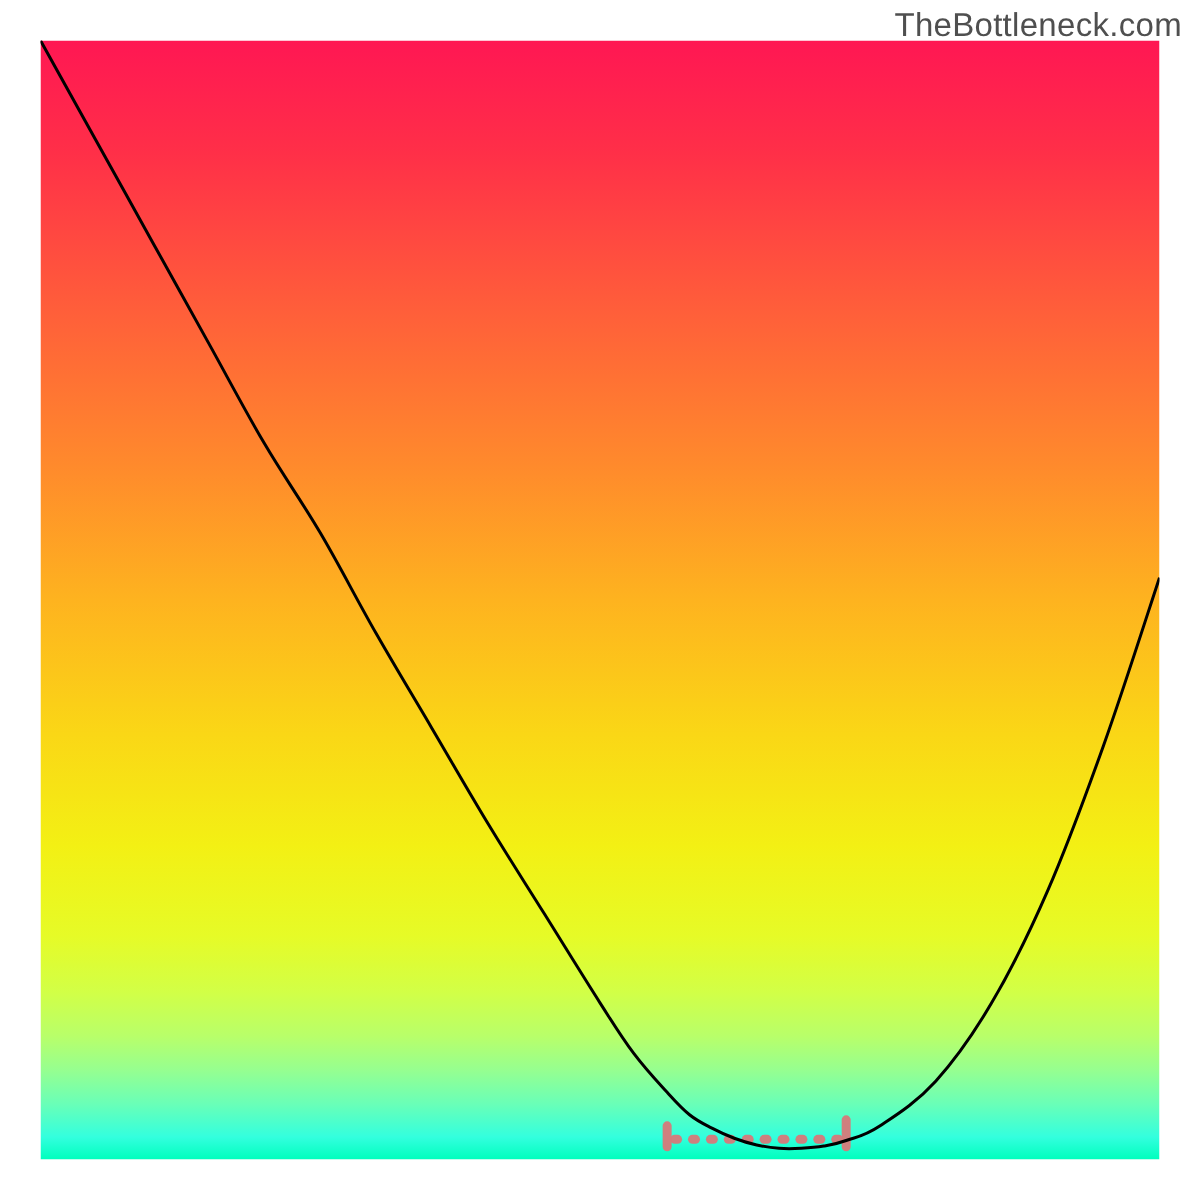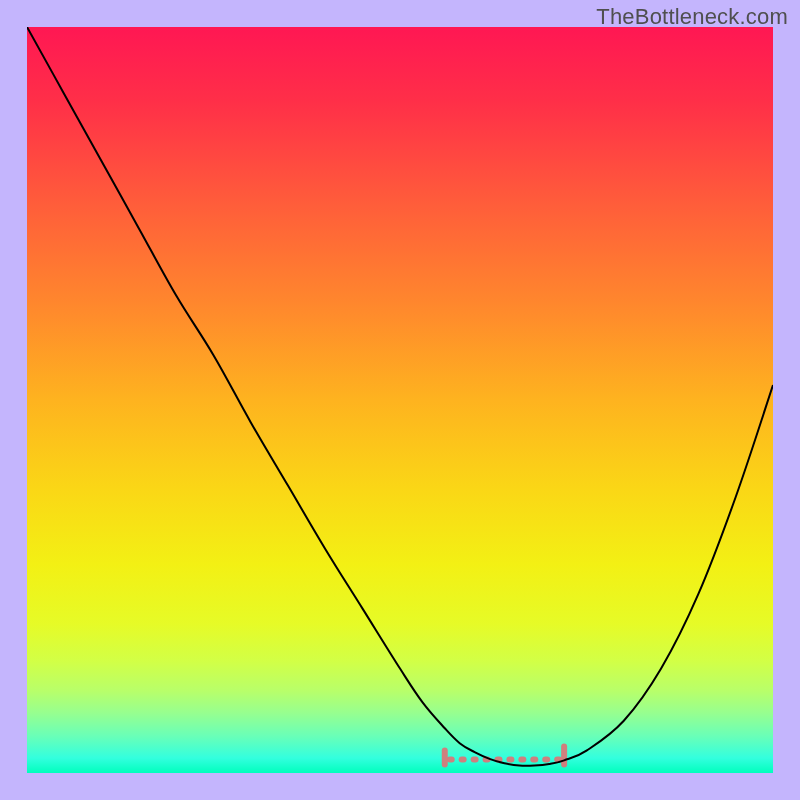--- a/index.html
+++ b/index.html
@@ -8,21 +8,21 @@
     width: 800px;
     height: 800px;
     background: #000000;
     overflow: hidden;
     font-family: Arial, Helvetica, sans-serif;
   }
   .outer {
     width: 800px;
     height: 800px;
     position: relative;
-    background: #c4b5fd;
+    background: #ffffff;
   }
   .watermark {
     position: absolute;
     top: 4px;
     right: 12px;
     color: #4f4f4f;
     font-size: 22px;
     font-weight: 500;
     letter-spacing: 0.2px;
     z-index: 2;

